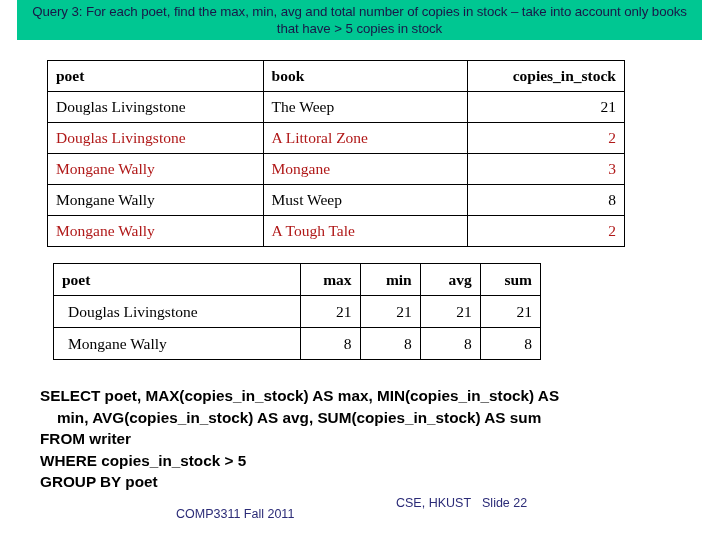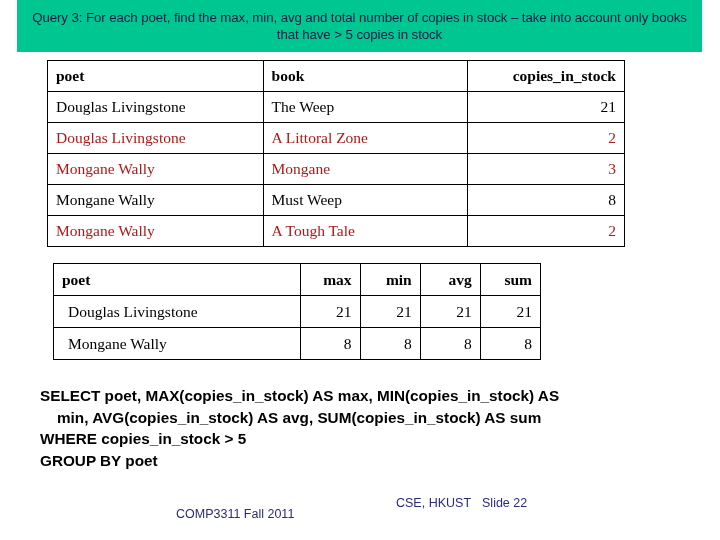--- a/index.html
+++ b/index.html
@@ -14,21 +14,21 @@
     position: relative;
     overflow: hidden;
   }
 
   
   #title-banner {
     position: absolute;
     left: 17px;
     top: 0px;
     width: 685px;
-    height: 52px;
+    height: 40px;
     background: #00C792;
     display: flex;
     align-items: center;
     justify-content: center;
     box-sizing: border-box;
     padding: 0 6px;
   }
   #title-banner .title-text {
     color: #181848;
     font-family: "Liberation Sans", sans-serif;
@@ -223,20 +223,21 @@
       <td class="num">8</td>
       <td class="num">8</td>
       <td class="num">8</td>
     </tr>
   </tbody>
 </table>
 
 <div id="sql-block">
   <div class="sql-line">SELECT poet, MAX(copies_in_stock) AS max, MIN(copies_in_stock) AS</div>
   <div class="sql-line indent-hang">    min, AVG(copies_in_stock) AS avg, SUM(copies_in_stock) AS sum</div>
+  <div class="sql-line">FROM writer</div>
   <div class="sql-line">WHERE copies_in_stock &gt; 5</div>
   <div class="sql-line">GROUP BY poet</div>
 </div>
 
 <div id="footer">
   <span class="footer-left">COMP3311 Fall 2011</span>
   <span class="footer-right"><span>CSE, HKUST</span><span class="footer-sep"></span><span>Slide 22</span></span>
 </div>
 
 </body></html>

